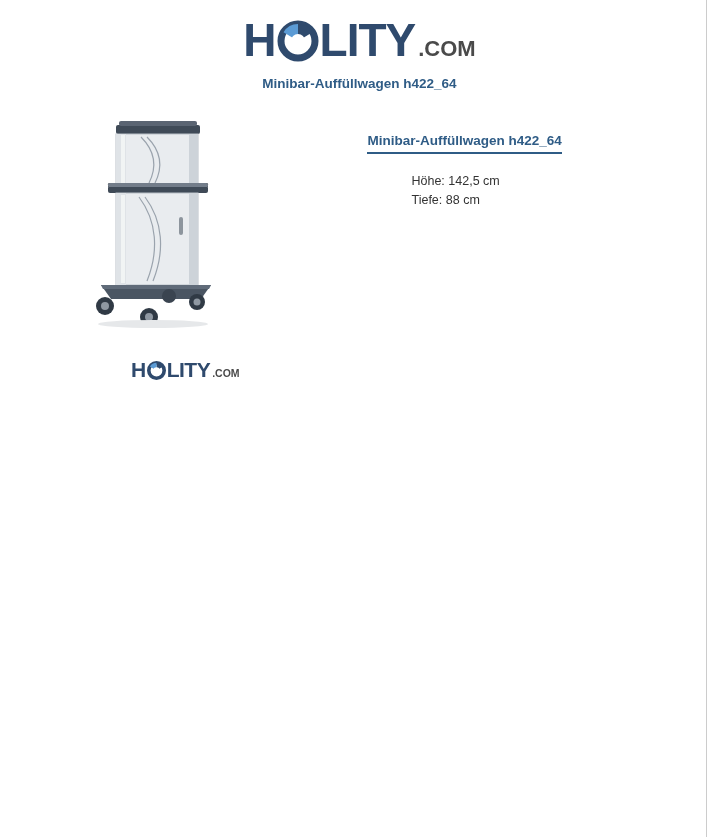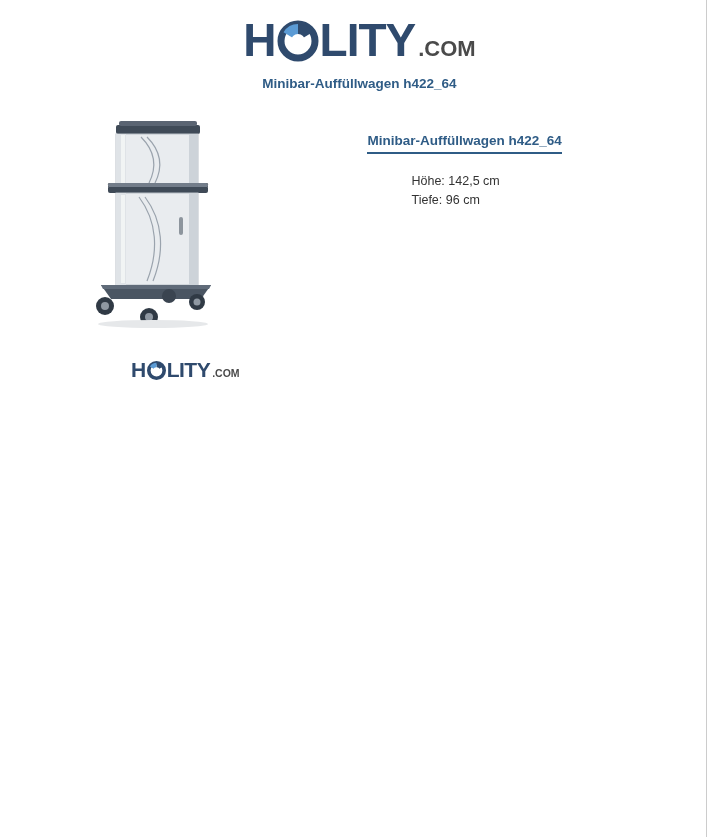--- a/index.html
+++ b/index.html
@@ -219,18 +219,18 @@
         <span class="dotcom">.COM</span>
       </div>
     </div>
 
     <div class="col-right">
       <div>
         <span class="product-heading">Minibar-Auffüllwagen h422_64</span>
       </div>
       <div class="spec-list">
         <div>Höhe: 142,5 cm</div>
-        <div>Tiefe: 96 cm</div>
+        <div>Tiefe: 88 cm</div>
       </div>
     </div>
 
   </div>
 </div>
 
 </body></html>

